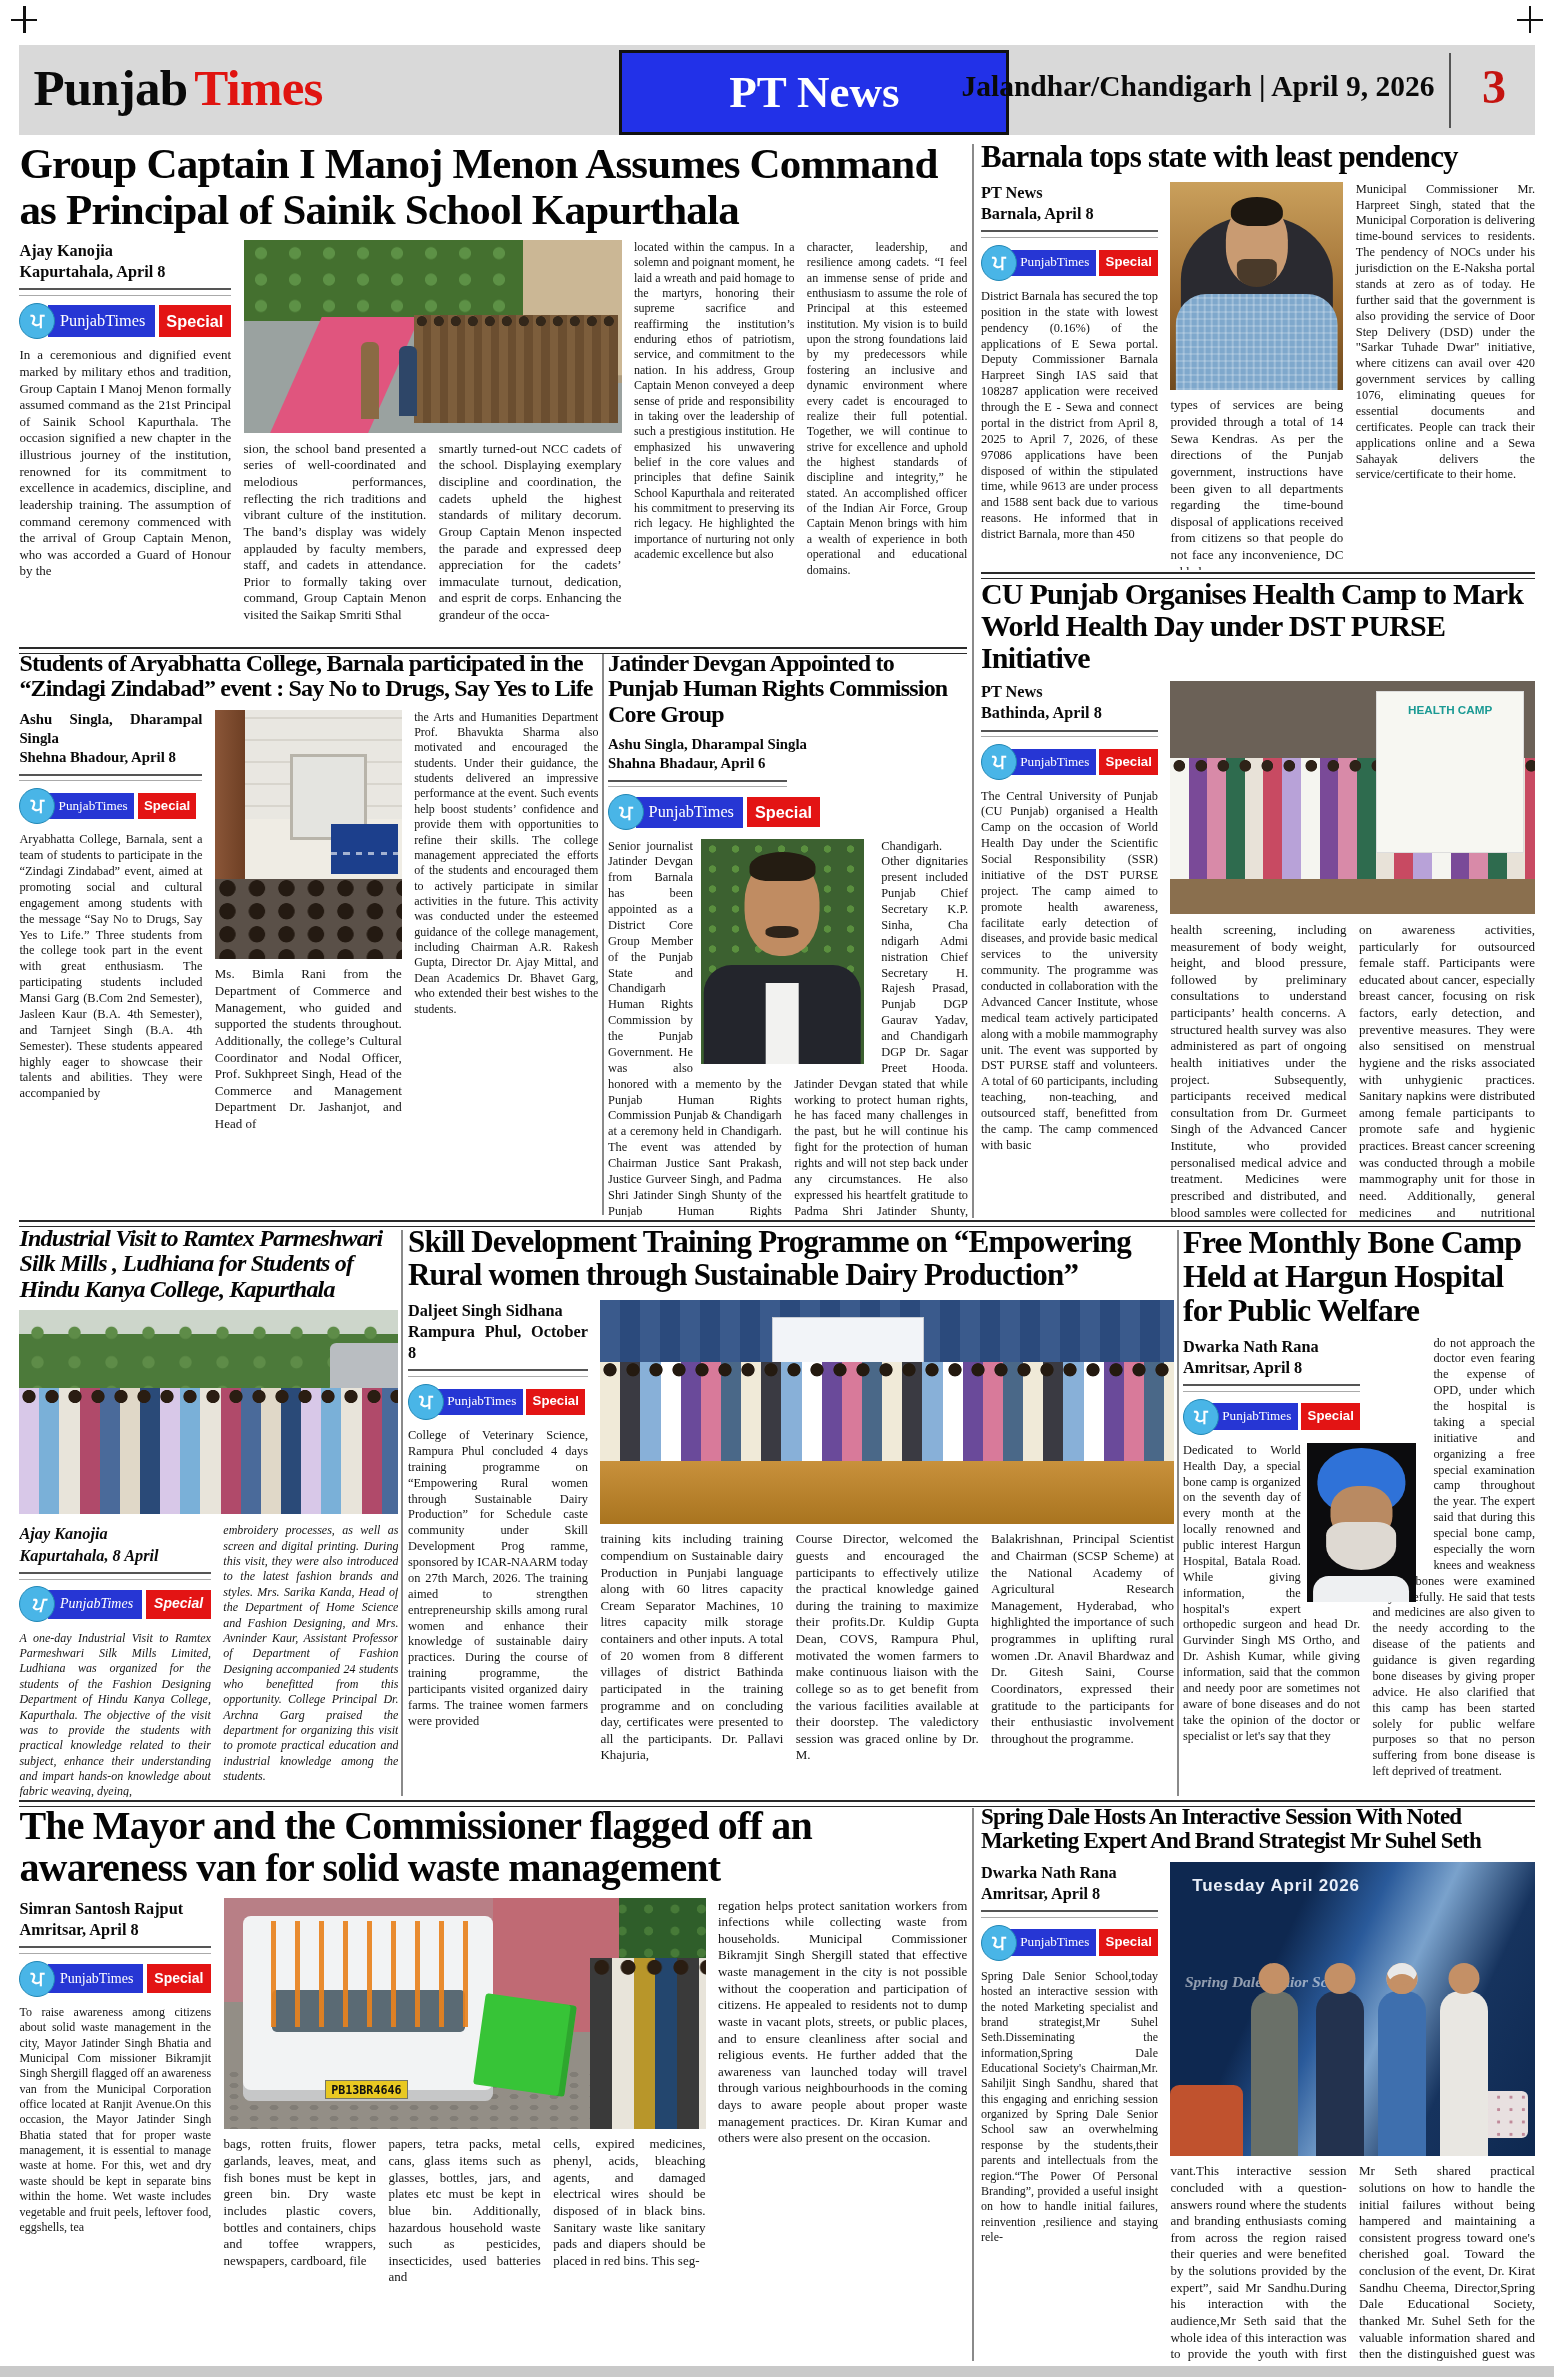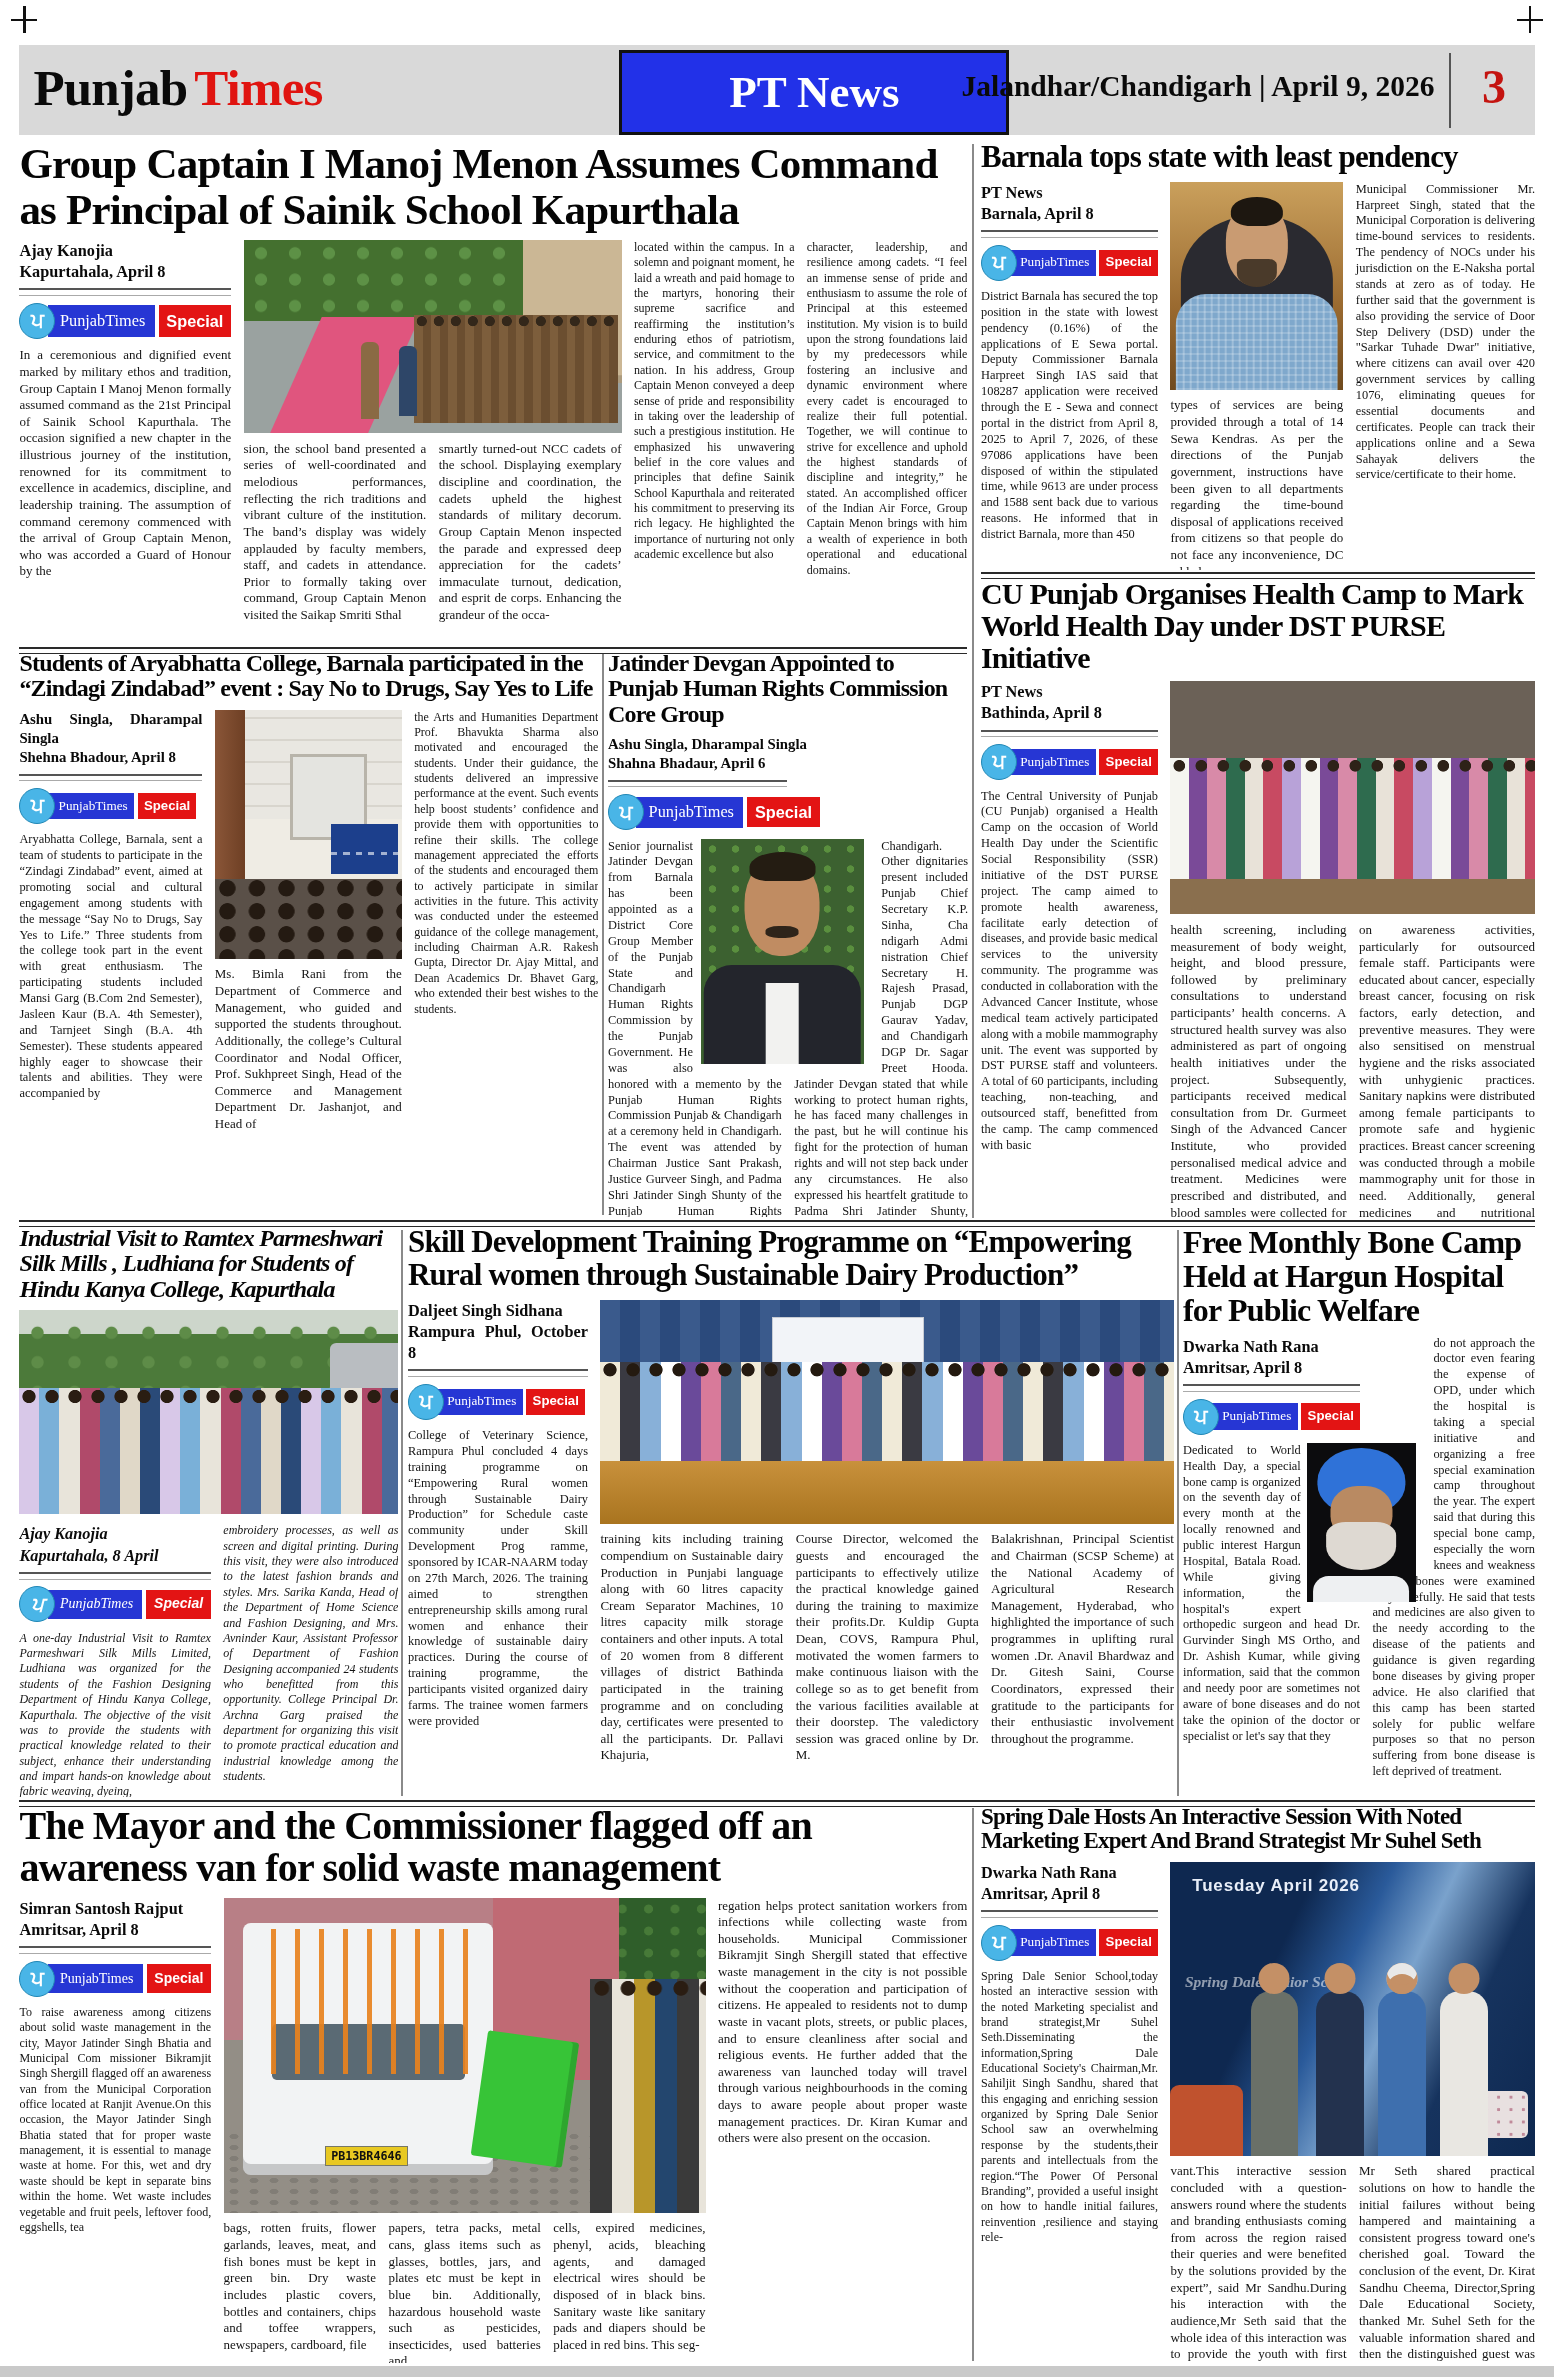--- a/index.html
+++ b/index.html
@@ -196,20 +196,21 @@
       <div class="badge">
         <div class="blogo">ਪ</div>
         <div class="bbrand" style="font-size:13.2px;padding:4.7px 6.2px 4.7px 11px;">PunjabTimes</div>
         <div class="blabel" style="font-size:13.2px;padding:4.7px 6.2px;">Special</div>
       </div>
       <div style="font-size:12.4px;">The Central University of Punjab (CU Punjab) organised a Health Camp on the occasion of World Health Day under the Scientific Social Responsibility (SSR) initiative of the DST PURSE project. The camp aimed to promote health awareness, facilitate early detection of diseases, and provide basic medical services to the university community. The programme was conducted in collaboration with the Advanced Cancer Institute, whose medical team actively participated along with a mobile mammography unit. The event was supported by DST PURSE staff and volunteers. A total of 60 participants, including teaching, non-teaching, and outsourced staff, benefitted from the camp. The camp commenced with basic</div>
     </div>
     <div style="flex:1;">
       <div class="photo ph-health" style="width:100%;height:233px;margin-bottom:7.8px;">
         <div class="layer crowd"></div>
+        <div class="layer banner">HEALTH CAMP</div>
         <div class="layer floor"></div>
       </div>
       <div class="cols">
         <div class="col">health screening, including measurement of body weight, height, and blood pressure, followed by preliminary consultations to understand participants’ health concerns. A structured health survey was also administered as part of ongoing health initiatives under the project. Subsequently, participants received medical consultation from Dr. Gurmeet Singh of the Advanced Cancer Institute, who provided personalised medical advice and treatment. Medicines were prescribed and distributed, and blood samples were collected for further diagnostic evaluation where required. Special emphasis was placed</div>
         <div class="col">on awareness activities, particularly for outsourced female staff. Participants were educated about cancer, especially breast cancer, focusing on risk factors, early detection, and preventive measures. They were also sensitised on menstrual hygiene and the risks associated with unhygienic practices. Sanitary napkins were distributed among female participants to promote safe and hygienic practices. Breast cancer screening was conducted through a mobile mammography unit for those in need. Additionally, general medicines and nutritional supplements were distributed among participants.</div>
       </div>
     </div>
   </div>
 </article>
 
@@ -367,21 +368,21 @@
       </div>
       <div class="brule"></div>
       <div class="badge">
         <div class="blogo">ਪ</div>
         <div class="bbrand" style="font-size:14px;">PunjabTimes</div>
         <div class="blabel" style="font-size:14px;">Special</div>
       </div>
       <div style="font-size:12px;">To raise awareness among citizens about solid waste management in the city, Mayor Jatinder Singh Bhatia and Municipal Com missioner Bikramjit Singh Shergill flagged off an awareness van from the Municipal Corporation office located at Ranjit Avenue.On this occasion, the Mayor Jatinder Singh Bhatia stated that for proper waste management, it is essential to manage waste at home. For this, wet and dry waste should be kept in separate bins within the home. Wet waste includes vegetable and fruit peels, leftover food, eggshells, tea</div>
     </div>
     <div style="flex:0 0 482px;">
-      <div class="photo ph-van" style="width:100%;height:315px;margin-bottom:7.8px;">
+      <div class="photo ph-van" style="width:100%;height:231px;margin-bottom:7.8px;">
         <div class="layer ivy"></div>
         <div class="layer bldgp"></div>
         <div class="layer cobb"></div>
         <div class="layer vanbody"></div>
         <div class="layer windsh"></div>
         <div class="layer garl"></div>
         <div class="layer plate">PB13BR4646</div>
         <div class="layer crowdv"></div>
         <div class="layer flagg"></div>
       </div>

